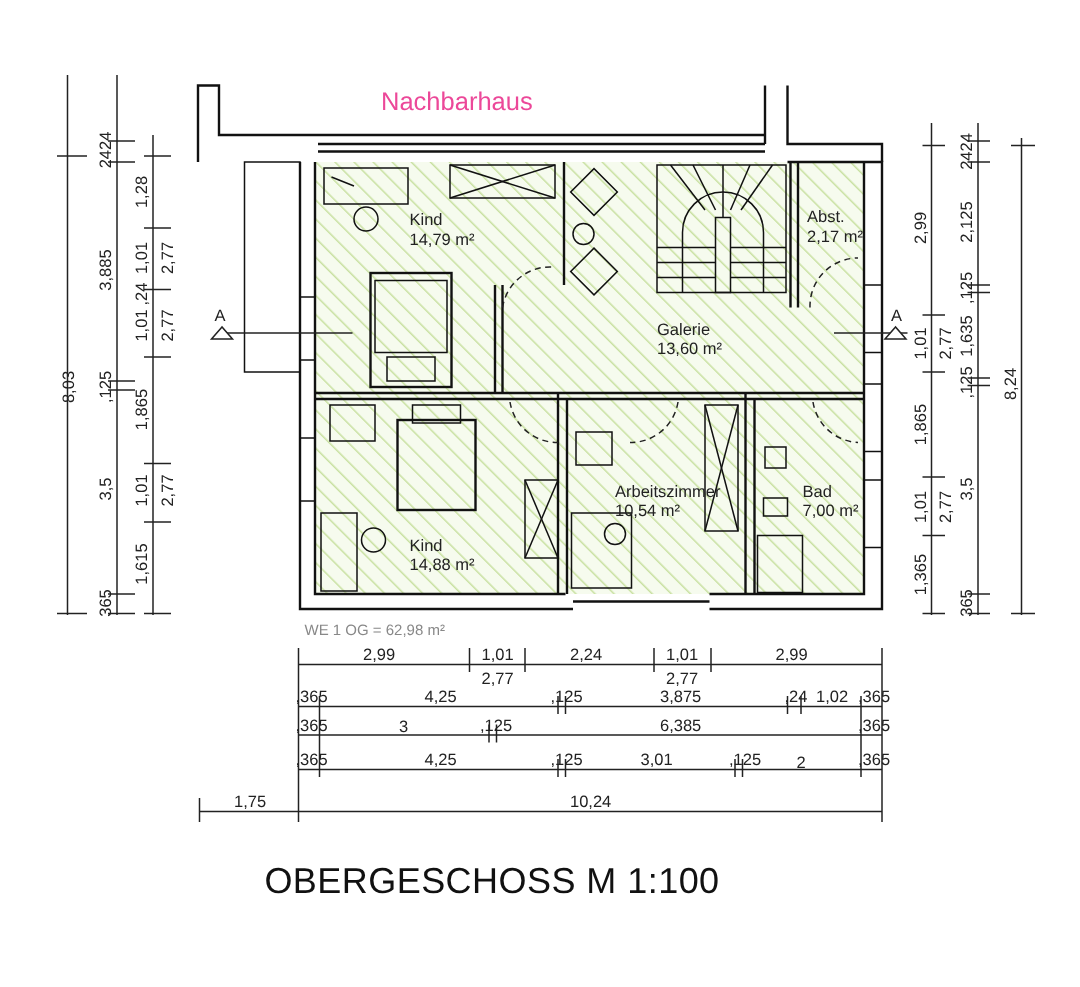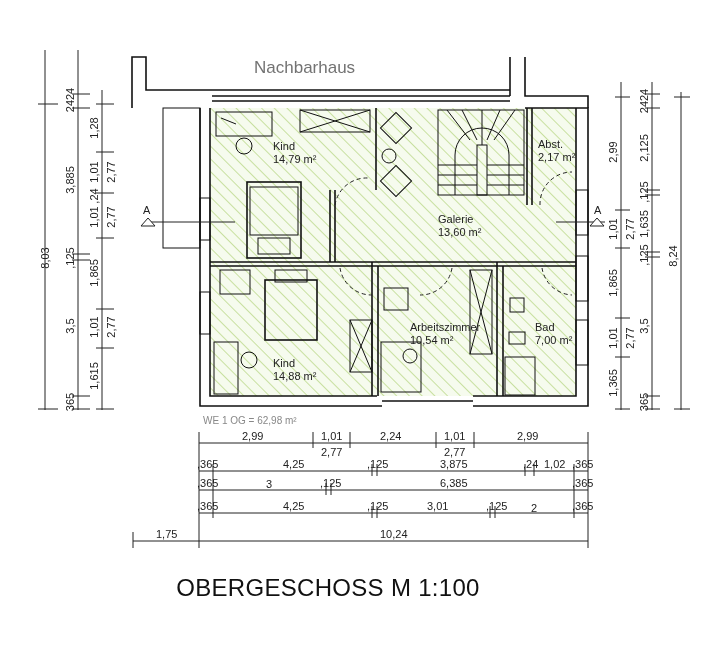--- a/index.html
+++ b/index.html
@@ -5,21 +5,21 @@
   html,body{margin:0;padding:0;background:#fff;}
   body{width:720px;height:658px;position:relative;overflow:hidden;font-family:"Liberation Sans",sans-serif;}
   svg{position:absolute;left:0;top:0;}
   .dim{font-family:"Liberation Sans",sans-serif;font-size:11px;fill:#222;}
   .room{font-family:"Liberation Sans",sans-serif;font-size:11px;fill:#222;}
   .wall{fill:none;stroke:#111;stroke-width:1.6;}
   .thin{fill:none;stroke:#111;stroke-width:1;}
   .dl{stroke:#222;stroke-width:1;}
   .door{fill:none;stroke:#222;stroke-width:1;stroke-dasharray:4 3;}
   .title{position:absolute;left:0;width:656px;top:574px;text-align:center;font-size:24px;color:#111;letter-spacing:0.3px;}
-  .neighbor{position:absolute;left:254px;top:58px;font-size:17px;color:#737373;}
+  .neighbor{position:absolute;left:254px;top:58px;font-size:17px;color:#ec4899;}
   .summary{position:absolute;left:203px;top:415px;font-size:10px;color:#888;text-align:right;}
 </style>
 </head>
 <body>
 
 <svg width="720" height="658" viewBox="0 0 720 658">
   <defs>
     <pattern id="hatch" width="9" height="9" patternUnits="userSpaceOnUse" patternTransform="rotate(-45)">
       <rect width="9" height="9" fill="#f6fbee"></rect>
       <line x1="0" y1="0" x2="0" y2="9" stroke="#c8e0a0" stroke-width="2"></line>

